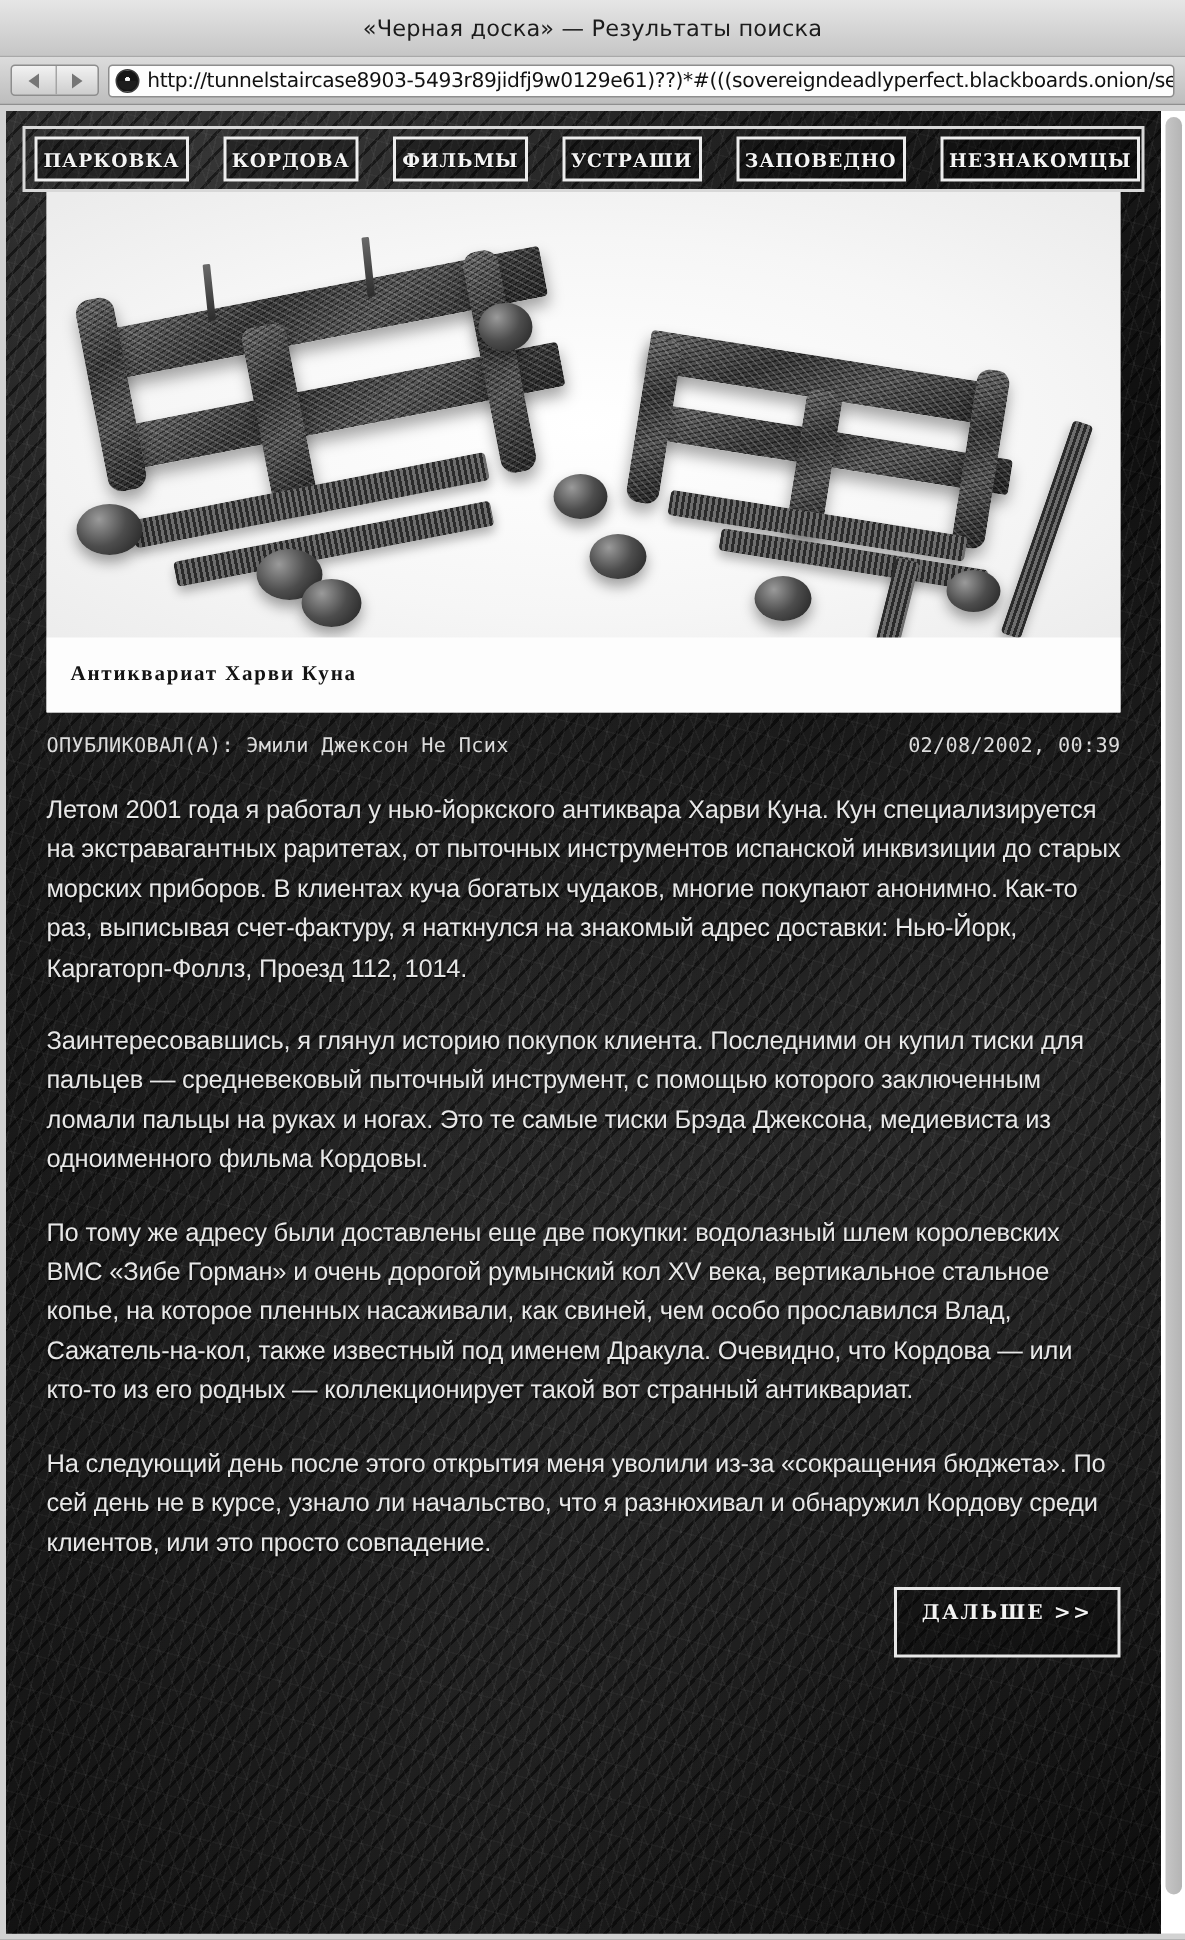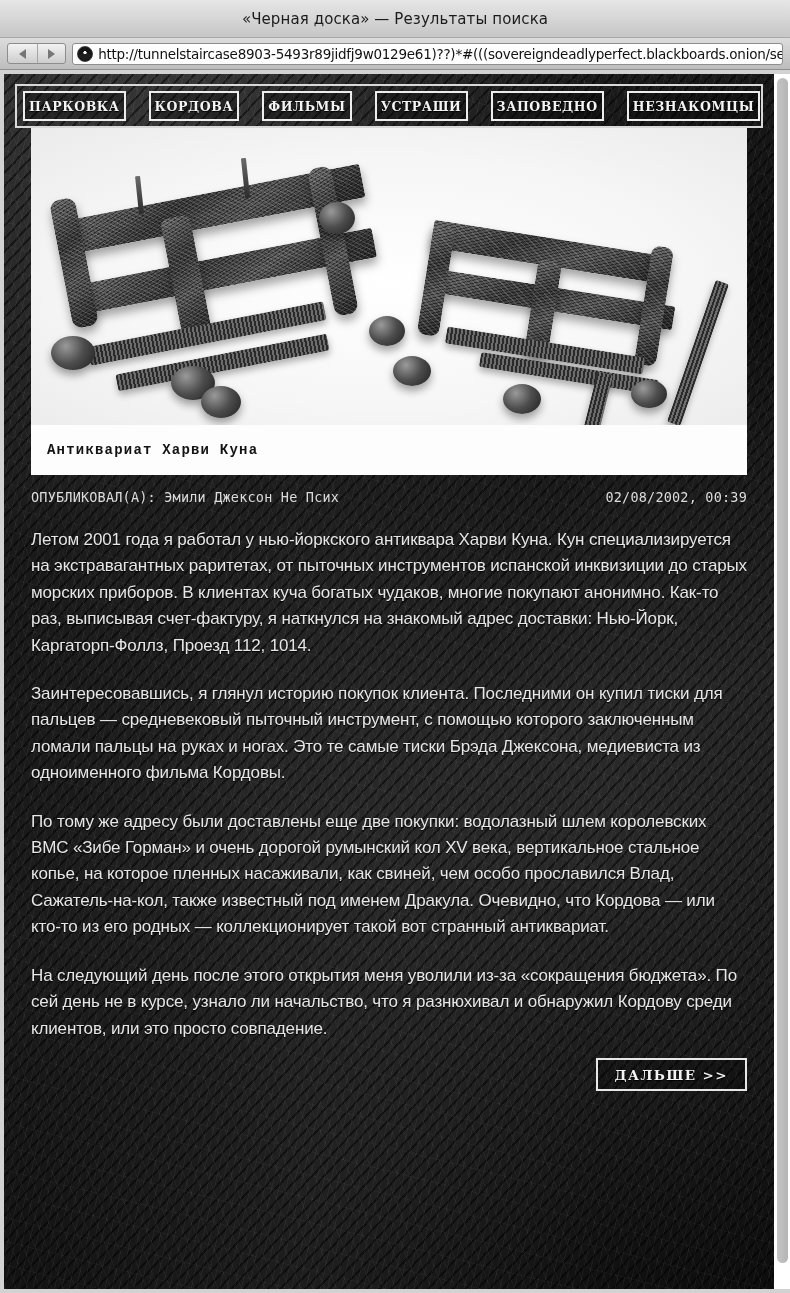--- a/index.html
+++ b/index.html
@@ -217,21 +217,21 @@
     border-radius: 1px;
   }
   #photo-caption {
     position: absolute; left: 0; right: 0; bottom: 0;
     height: 50px;
     background: #fdfdfd;
     display: flex; align-items: center;
     padding-left: 16px;
   }
   #photo-caption-text {
-    font-family: Liberation Mono, monospace;
+    font-family: Liberation Serif, serif;
     font-weight: bold;
     font-size: 14px;
     letter-spacing: 1.2px;
     color: #131313;
     text-align: right;
   }
 
   
   #meta-row {
     margin: 14px 27px 0 27px;
@@ -254,21 +254,21 @@
     color: #e7e7e7;
     letter-spacing: -0.15px;
     text-shadow: 0 1px 1px rgba(0,0,0,.9);
   }
   #more-row {
     display: flex; justify-content: flex-end;
     margin: -6px 27px 0 27px;
   }
   #more-button {
     border: 2px solid #e7e7e7;
-    padding: 7px 17px 6px;
+    padding: 7px 17px 20px;
     font-family: "DejaVu Serif", serif;
     font-weight: bold;
     font-size: 13.5px;
     letter-spacing: 1.4px;
     color: #f3f3f3;
     background: rgba(0,0,0,.22);
     text-shadow: 0 1px 1px #000;
   }
 </style>
 </head>

